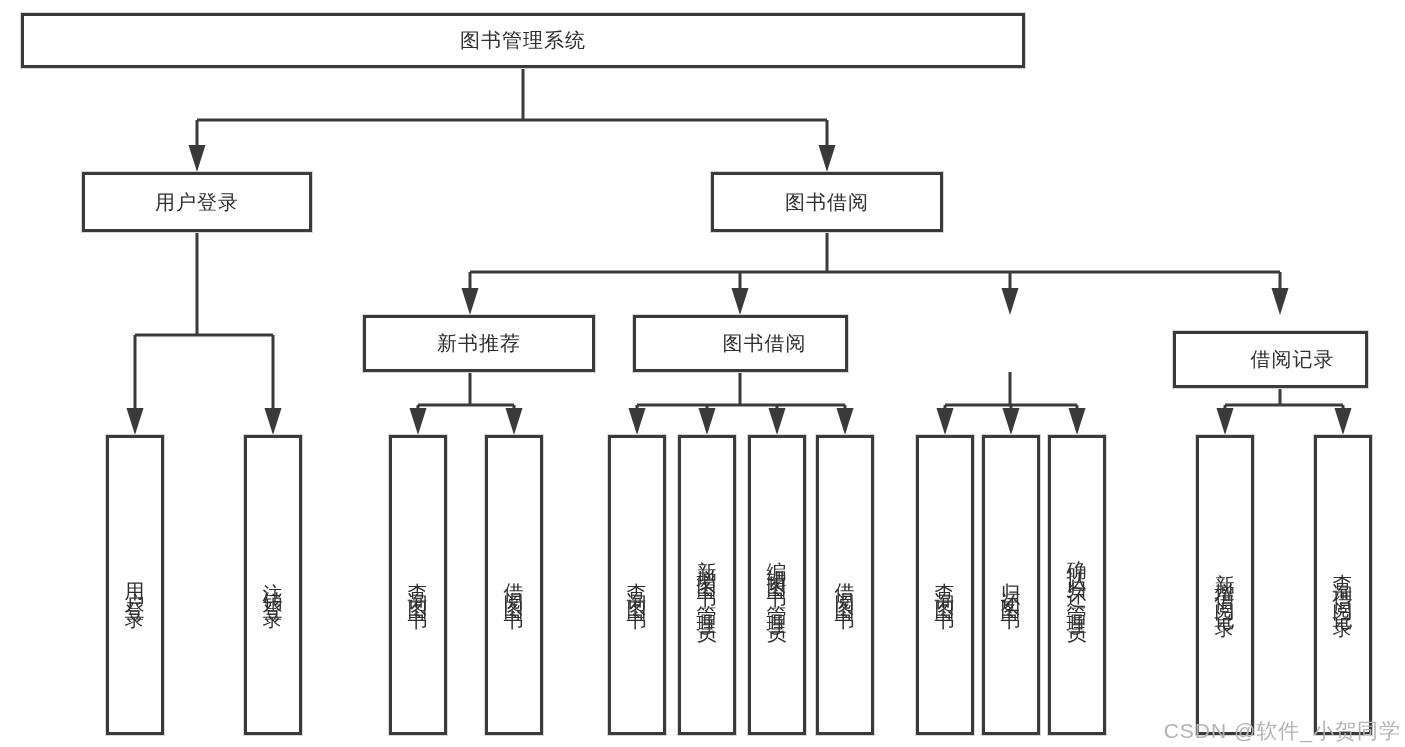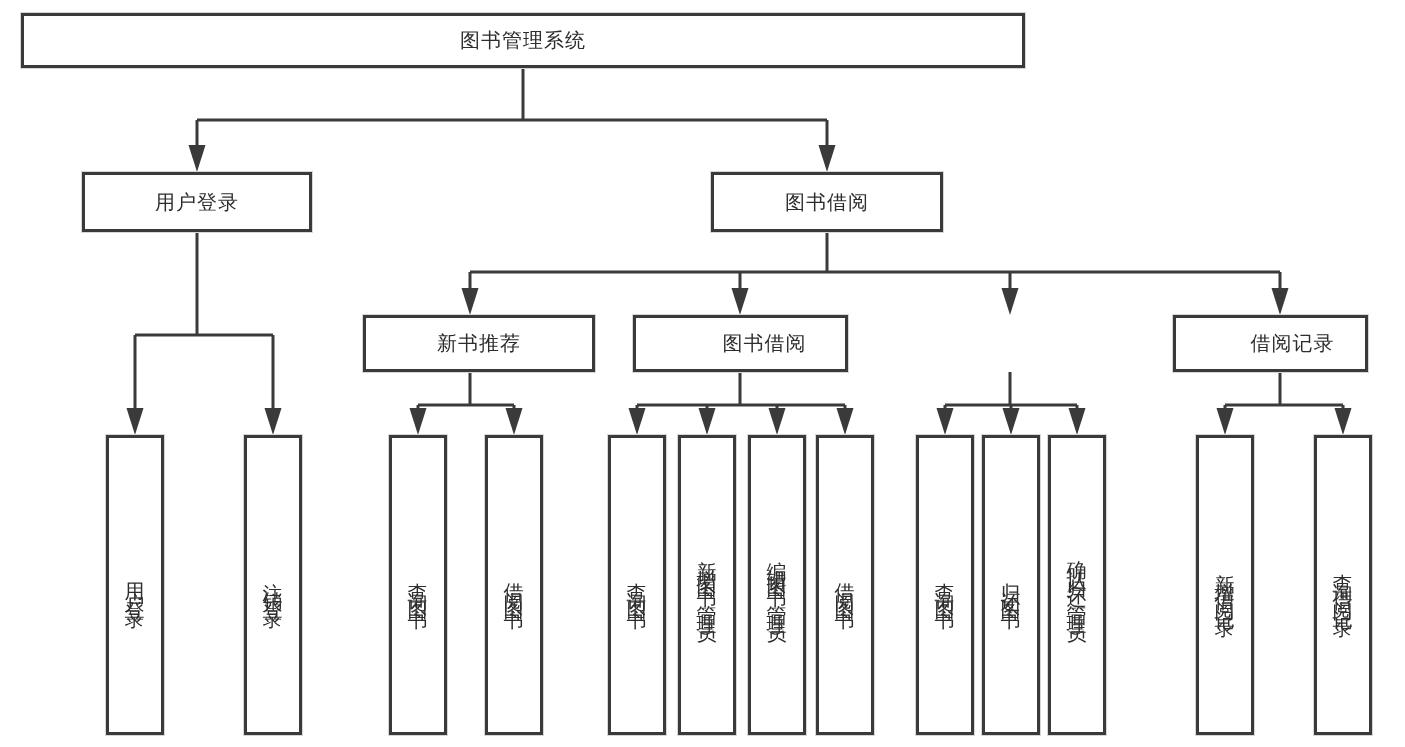--- a/index.html
+++ b/index.html
@@ -95,21 +95,21 @@
   <div class="node" style="left:711px;top:172px;width:232px;height:60px;">
     <span class="hlabel">图书借阅</span>
   </div>
 
   <div class="node" style="left:363px;top:315px;width:232px;height:57px;">
     <span class="hlabel">新书推荐</span>
   </div>
   <div class="node" style="left:633px;top:315px;width:215px;height:57px;padding-left:48px;">
     <span class="hlabel">图书借阅</span>
   </div>
-  <div class="node" style="left:1173px;top:315px;width:195px;height:57px;padding-left:44px;">
+  <div class="node" style="left:1173px;top:331px;width:195px;height:57px;padding-left:44px;">
     <span class="hlabel">借阅记录</span>
   </div>
 
   <div class="node" style="left:106px;top:435px;width:58px;height:300px;">
     <span class="vlabel">用户登录</span>
   </div>
   <div class="node" style="left:244px;top:435px;width:58px;height:300px;">
     <span class="vlabel">注销登录</span>
   </div>
 
@@ -143,14 +143,15 @@
     <span class="vlabel">确认归还（管理员）</span>
   </div>
 
   <div class="node" style="left:1196px;top:435px;width:58px;height:300px;">
     <span class="vlabel">新增借阅记录</span>
   </div>
   <div class="node" style="left:1314px;top:435px;width:58px;height:300px;">
     <span class="vlabel">查询借阅记录</span>
   </div>
 
+  <div class="watermark">CSDN @软件_小贺同学</div>
 
 </div>
 
 </body></html>

